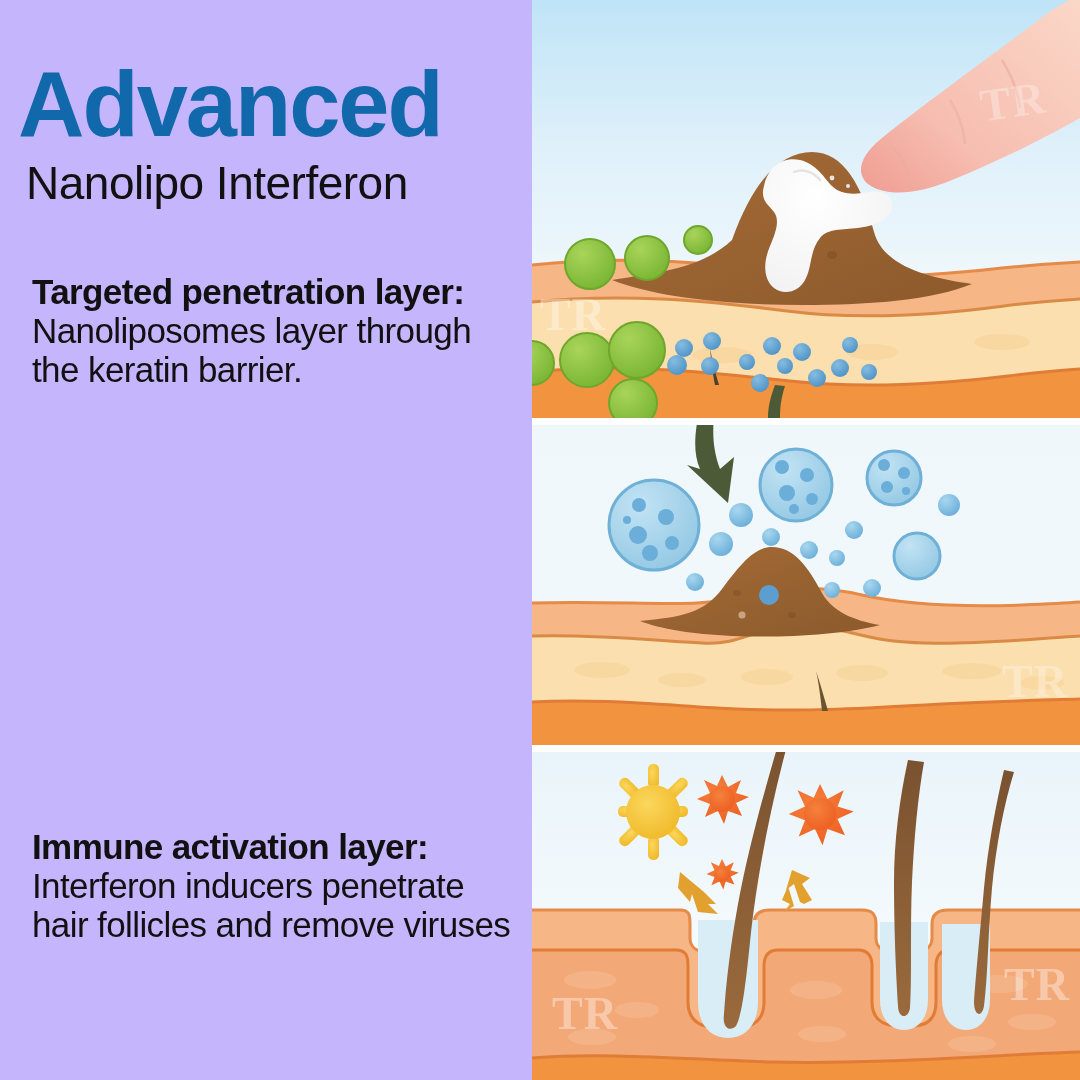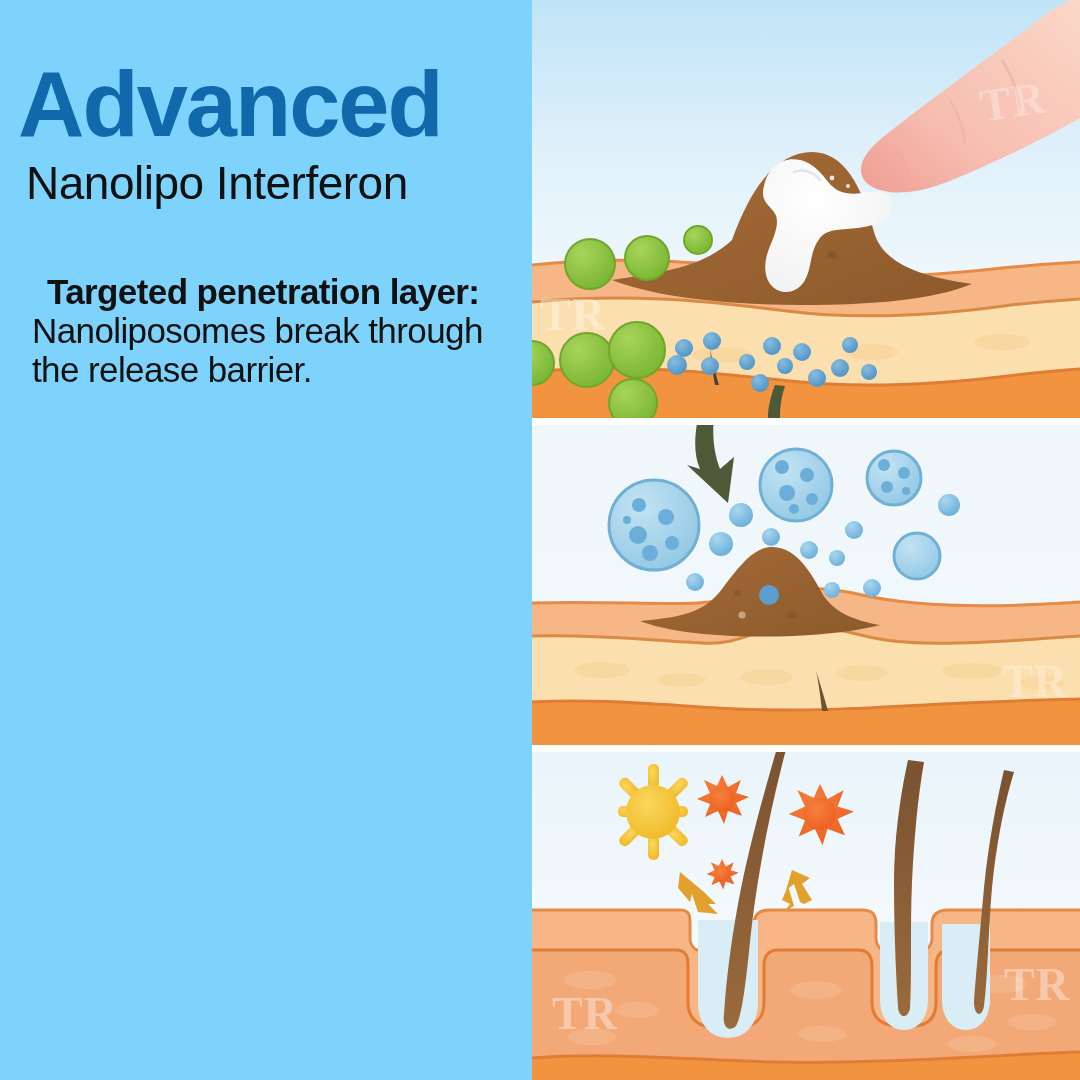--- a/index.html
+++ b/index.html
@@ -5,21 +5,21 @@
   html,body{margin:0;padding:0;}
   body{
     width:1080px;height:1080px;
     background:#ffffff;
     font-family:"Liberation Sans", sans-serif;
     overflow:hidden;
   }
   #root{position:relative;width:1080px;height:1080px;background:#fff;}
 
   
-  .left-col{position:absolute;left:0;top:0;width:532px;height:1080px;background:#7dd3fc;}
+  .left-col{position:absolute;left:0;top:0;width:532px;height:1080px;background:#c4b5fd;}
 
   .title-main{
     position:absolute;left:18px;top:58px;
     font-size:92px;line-height:92px;font-weight:bold;
     letter-spacing:-2px;
     color:#1169ac;
     font-family:"Liberation Sans", sans-serif;
     white-space:nowrap;
   }
   .title-sub{
@@ -29,21 +29,21 @@
   }
 
   .feature{position:absolute;left:32px;width:490px;}
   .feature p{
     margin:0;
     font-size:35px;
     line-height:39px;
     color:#111111;
     letter-spacing:-0.6px;
   }
-  .feature .lead{font-weight:bold;margin-left:15px;}
+  .feature .lead{font-weight:bold;}
   #feature-1{top:272px;}
   #feature-2{top:541px;}
   #feature-3{top:827px;}
 
   
   .art-col{position:absolute;left:532px;top:0;width:548px;height:1080px;background:#fff;overflow:hidden;}
   .panel{position:absolute;left:0;width:548px;overflow:hidden;}
   #panel-top{top:0;height:418px;}
   #panel-mid{top:425px;height:320px;}
   #panel-bot{top:752px;height:328px;}
@@ -66,25 +66,30 @@
 <div id="root">
 
   <div class="left-col">
 
     <div class="title-main">Advanced</div>
 
     <div class="title-sub">Nanolipo Interferon</div>
 
     <div class="feature" id="feature-1">
       <p>
-        <span class="lead">Targeted penetration layer:</span><span> Nanoliposomes break through the release barrier.</span>
+        <span class="lead">Targeted penetration layer:</span><span> Nanoliposomes layer through the keratin barrier.</span>
       </p>
     </div>
 
 
+    <div class="feature" id="feature-3">
+      <p>
+        <span class="lead">Immune activation layer:</span><span> Interferon inducers penetrate hair follicles and remove viruses</span>
+      </p>
+    </div>
   </div>
 
   <div class="art-col">
 
     <div class="panel" id="panel-top">
       <div class="panel-sky"></div>
       <svg width="548" height="418" viewBox="0 0 548 418" xmlns="http://www.w3.org/2000/svg">
         <defs>
           <linearGradient id="fingerG" x1="0" y1="1" x2="1" y2="0">
             <stop offset="0%" stop-color="#ef9d92"></stop>

